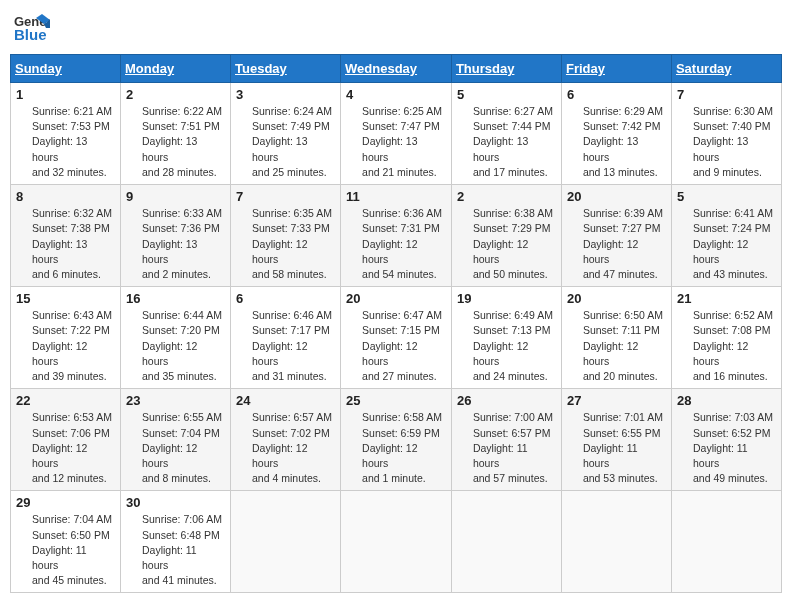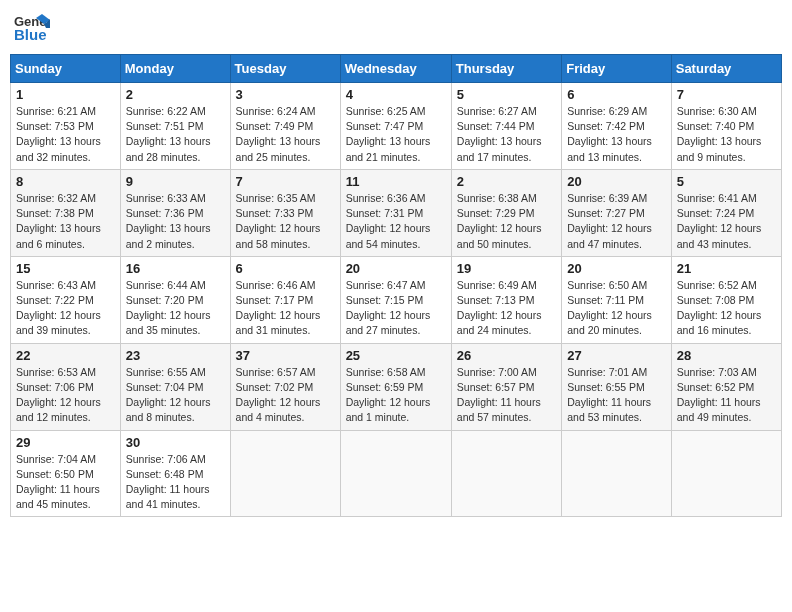--- a/index.html
+++ b/index.html
@@ -35,20 +35,21 @@
       font-size: 11px;
     }
     .calendar th {
       background: #2176c7;
       color: #fff;
       padding: 6px 4px;
       text-align: left;
       font-size: 13px;
       font-weight: bold;
       border: 1px solid #1a5fa0;
+      text-decoration: underline;
     }
     .calendar td {
       border: 1px solid #ccc;
       vertical-align: top;
       padding: 4px 5px;
       width: 113px;
       min-height: 80px;
       background: #fff;
     }
     .calendar tr:nth-child(even) td {
@@ -58,20 +59,21 @@
       font-size: 13px;
       font-weight: bold;
       color: #222;
       display: block;
       margin-bottom: 2px;
     }
     .day-detail {
       font-size: 10.5px;
       color: #333;
       line-height: 1.45;
+      margin-left: 16px;
     }
     .empty-cell {
       background: #f9f9f9 !important;
     }
     .logo-wrapper {
       display: flex;
       align-items: center;
       gap: 4px;
     }
     .logo-icon {
@@ -203,21 +205,21 @@
       <tr>
         <td>
           <span class="day-num">22</span>
           <div class="day-detail">Sunrise: 6:53 AM<br>Sunset: 7:06 PM<br>Daylight: 12 hours<br>and 12 minutes.</div>
         </td>
         <td>
           <span class="day-num">23</span>
           <div class="day-detail">Sunrise: 6:55 AM<br>Sunset: 7:04 PM<br>Daylight: 12 hours<br>and 8 minutes.</div>
         </td>
         <td>
-          <span class="day-num">37</span>
+          <span class="day-num">24</span>
           <div class="day-detail">Sunrise: 6:57 AM<br>Sunset: 7:02 PM<br>Daylight: 12 hours<br>and 4 minutes.</div>
         </td>
         <td>
           <span class="day-num">25</span>
           <div class="day-detail">Sunrise: 6:58 AM<br>Sunset: 6:59 PM<br>Daylight: 12 hours<br>and 1 minute.</div>
         </td>
         <td>
           <span class="day-num">26</span>
           <div class="day-detail">Sunrise: 7:00 AM<br>Sunset: 6:57 PM<br>Daylight: 11 hours<br>and 57 minutes.</div>
         </td>

